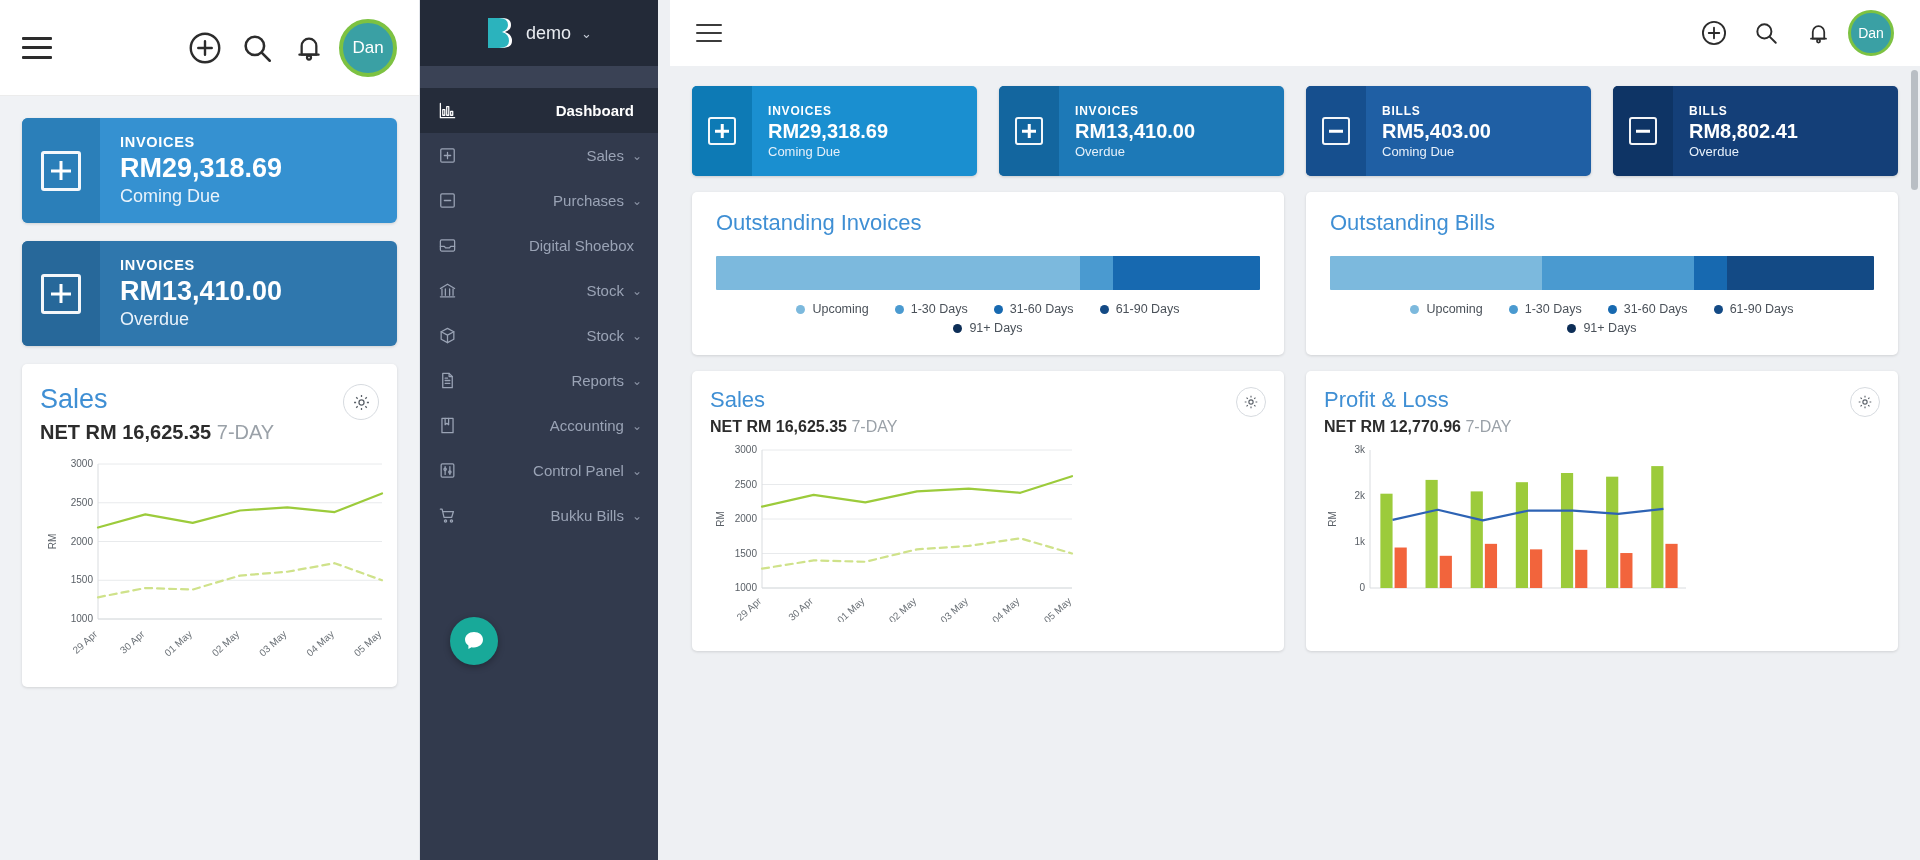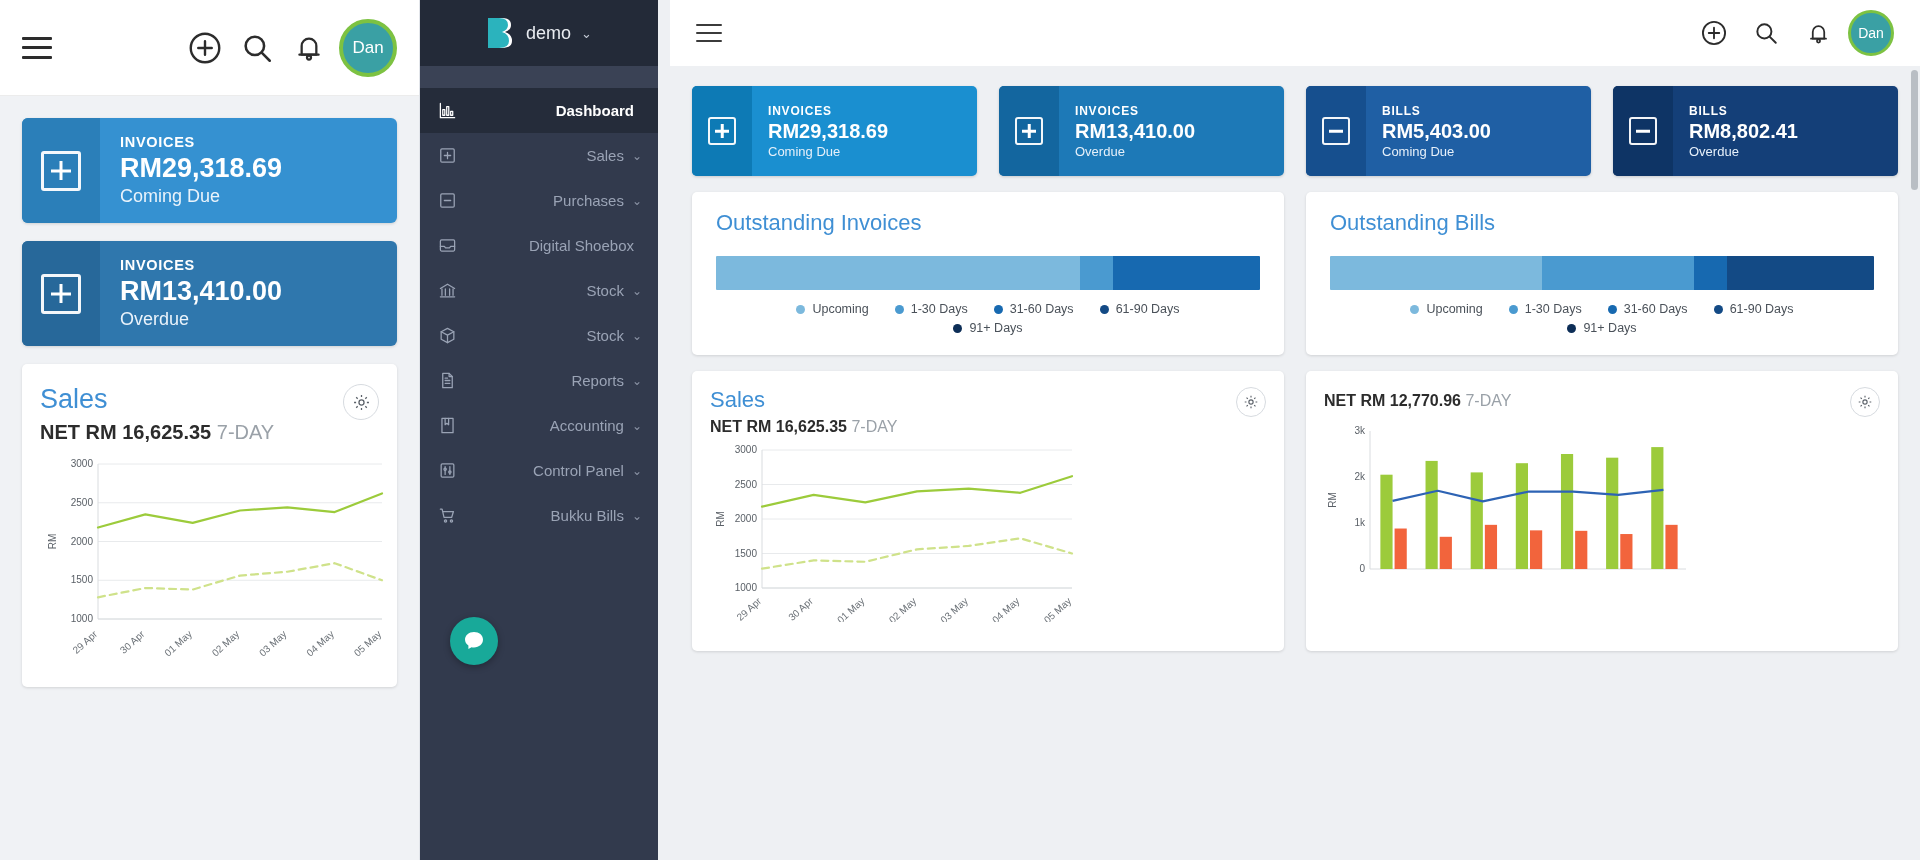--- a/index.html
+++ b/index.html
@@ -537,20 +537,21 @@
               <text x="258.66666666666663" y="160" text-anchor="end" class="axis-label" transform="rotate(-42 258.66666666666663 160)">03 May</text>
               <text x="310.3333333333333" y="160" text-anchor="end" class="axis-label" transform="rotate(-42 310.3333333333333 160)">04 May</text>
               <text x="362" y="160" text-anchor="end" class="axis-label" transform="rotate(-42 362 160)">05 May</text>
             </svg>
         </div>
       </div>
 
       <div class="ccard">
         <div class="head">
           <div style="flex:1">
+            <div class="ctitle">Profit &amp; Loss</div>
             <div class="cnet">
               <b>NET</b>
               <b>RM 12,770.96</b>
               <span class="rng">7-DAY</span>
             </div>
           </div>
           <div class="gear-btn" style="width:30px;height:30px;">
             <svg width="16" height="16" viewBox="0 0 24 24" fill="none" stroke="#5a6068" stroke-width="1.7">
               <circle cx="12" cy="12" r="3.2"></circle>
               <path d="M12 2.6v2.6M12 18.8v2.6M2.6 12h2.6M18.8 12h2.6M5.3 5.3l1.9 1.9M16.8 16.8l1.9 1.9M18.7 5.3l-1.9 1.9M7.2 16.8l-1.9 1.9"></path>

